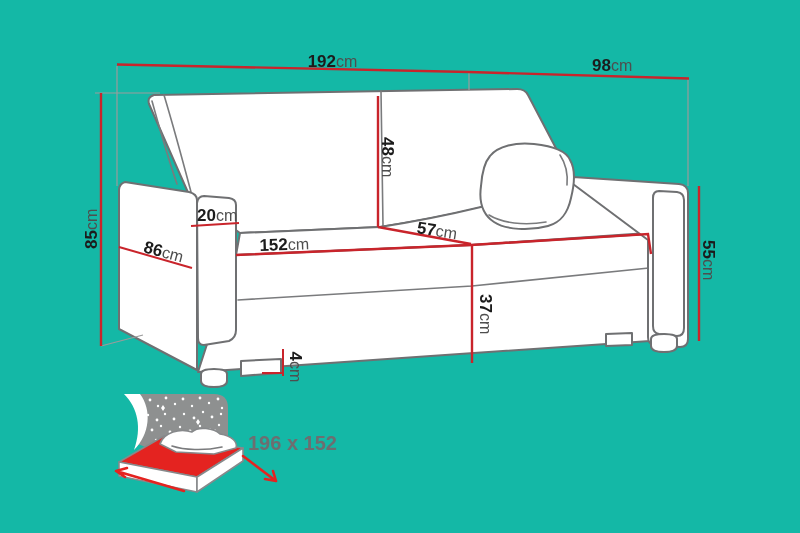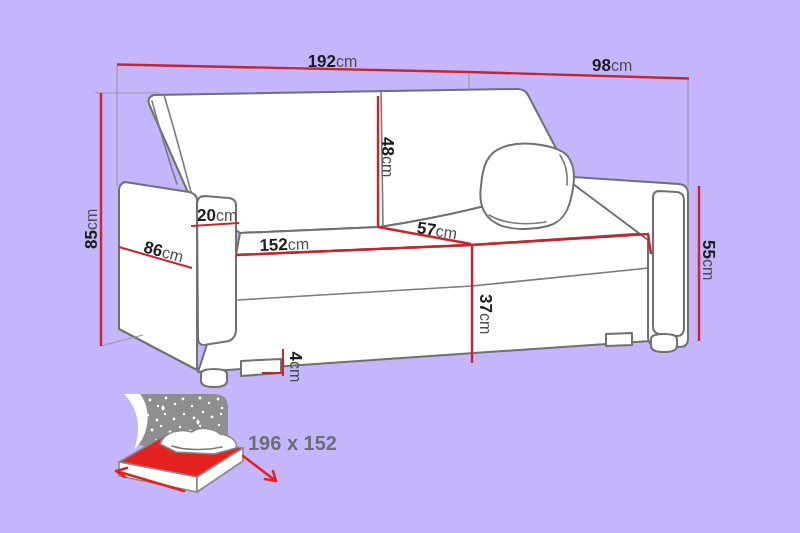--- a/index.html
+++ b/index.html
@@ -1,16 +1,16 @@
 <!DOCTYPE html>
 <html style="--accent_red: #c9242b; --bed_red: #e42320; --label_dark: #1c1c1c; --label_gray: #4e4e4e; --icon_gray: #8e9090; --bed_text_gray: #6d6e70; --sofa_outline_gray: #6f7072;"><head>
 <meta charset="utf-8">
 <style>
   html,body{margin:0;padding:0;background:#fff;}
-  .stage{position:relative;width:800px;height:533px;background:#c4b5fd;overflow:hidden;
+  .stage{position:relative;width:800px;height:533px;background:#14b8a6;overflow:hidden;
          font-family:"Liberation Sans",sans-serif;}
   svg{position:absolute;left:0;top:0;}
   .sofa        {fill:#ffffff;stroke:#6f7072;stroke-width:2;stroke-linejoin:round;stroke-linecap:round;}
   .sofa-line   {fill:none;stroke:#7a7b7d;stroke-width:1.6;stroke-linejoin:round;stroke-linecap:round;}
   .dim-line    {fill:none;stroke:var(--accent_red,#c9242b);stroke-width:2.4;stroke-linecap:butt;stroke-linejoin:miter;}
   .dim-thin    {fill:none;stroke:var(--accent_red,#c9242b);stroke-width:2;stroke-linecap:butt;}
   .ext         {fill:none;stroke:#9b9b9b;stroke-width:1.2;}
   .dim-num     {font-family:"Liberation Sans",sans-serif;font-size:17px;font-weight:700;fill:var(--label_dark,#1c1c1c);}
   .dim-unit    {font-family:"Liberation Sans",sans-serif;font-size:16px;font-weight:400;fill:var(--label_gray,#4e4e4e);}
   .bed-sky     {fill:var(--icon_gray,#8e9090);stroke:none;}

